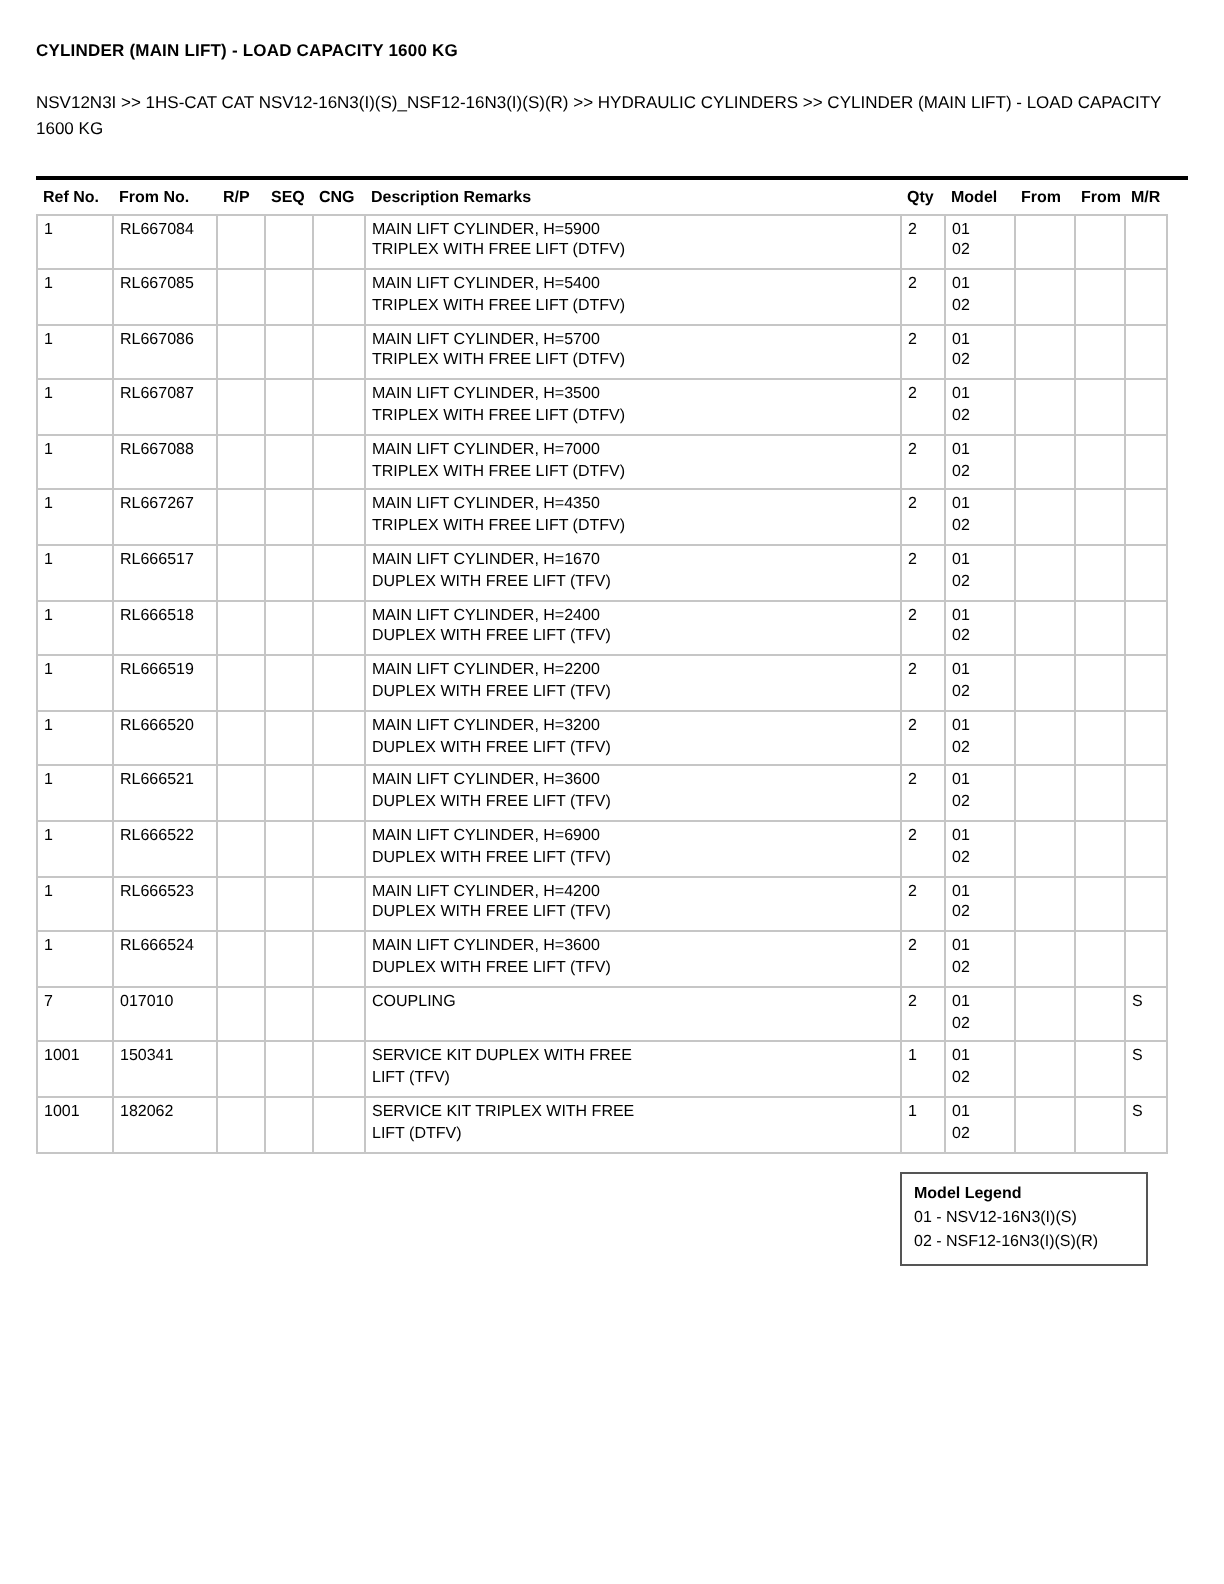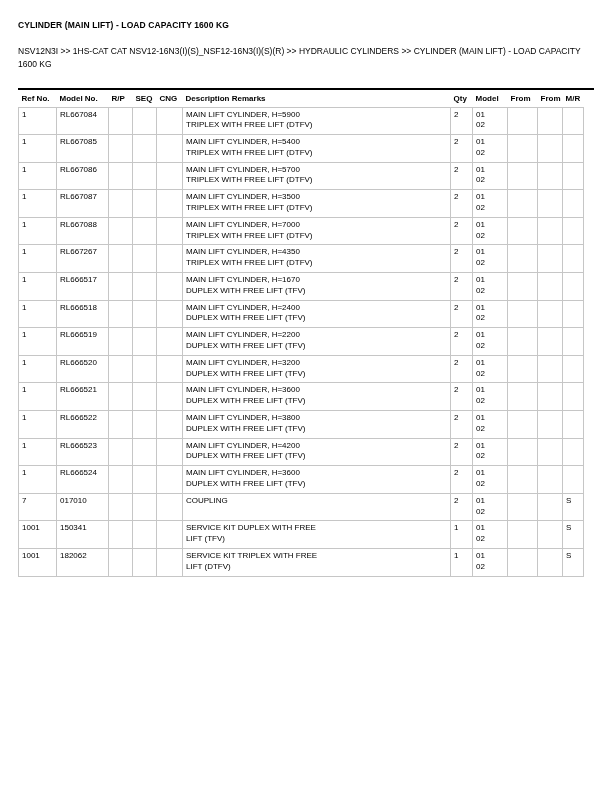--- a/index.html
+++ b/index.html
@@ -83,21 +83,21 @@
       <col style="width:268px">
       <col style="width:22px">
       <col style="width:35px">
       <col style="width:30px">
       <col style="width:25px">
       <col style="width:21px">
     </colgroup>
     <thead>
       <tr>
           <th>Ref No.</th>
-          <th>Model No.</th>
+          <th>From No.</th>
           <th>R/P</th>
           <th>SEQ</th>
           <th>CNG</th>
           <th>Description Remarks</th>
           <th>Qty</th>
           <th>Model</th>
           <th>From</th>
           <th>From</th>
           <th>M/R</th>
         </tr>
@@ -312,21 +312,21 @@
           <td></td>
           <td></td>
         </tr>
         <tr>
           <td>1</td>
           <td>RL666522</td>
           <td></td>
           <td></td>
           <td></td>
           <td>
-            <div>MAIN LIFT CYLINDER, H=3800</div>
+            <div>MAIN LIFT CYLINDER, H=6900</div>
             <div>DUPLEX WITH FREE LIFT (TFV)</div>
           </td>
           <td>2</td>
           <td>
             <div>01</div>
             <div>02</div>
           </td>
           <td></td>
           <td></td>
           <td></td>
@@ -421,13 +421,18 @@
             <div>01</div>
             <div>02</div>
           </td>
           <td></td>
           <td></td>
           <td>S</td>
         </tr>
       </tbody>
   </table>
 
+  <div class="legend">
+    <div class="legend-title">Model Legend</div>
+    <div>01 - NSV12-16N3(I)(S)</div>
+    <div>02 - NSF12-16N3(I)(S)(R)</div>
+  </div>
 </div>
 
 </body></html>

